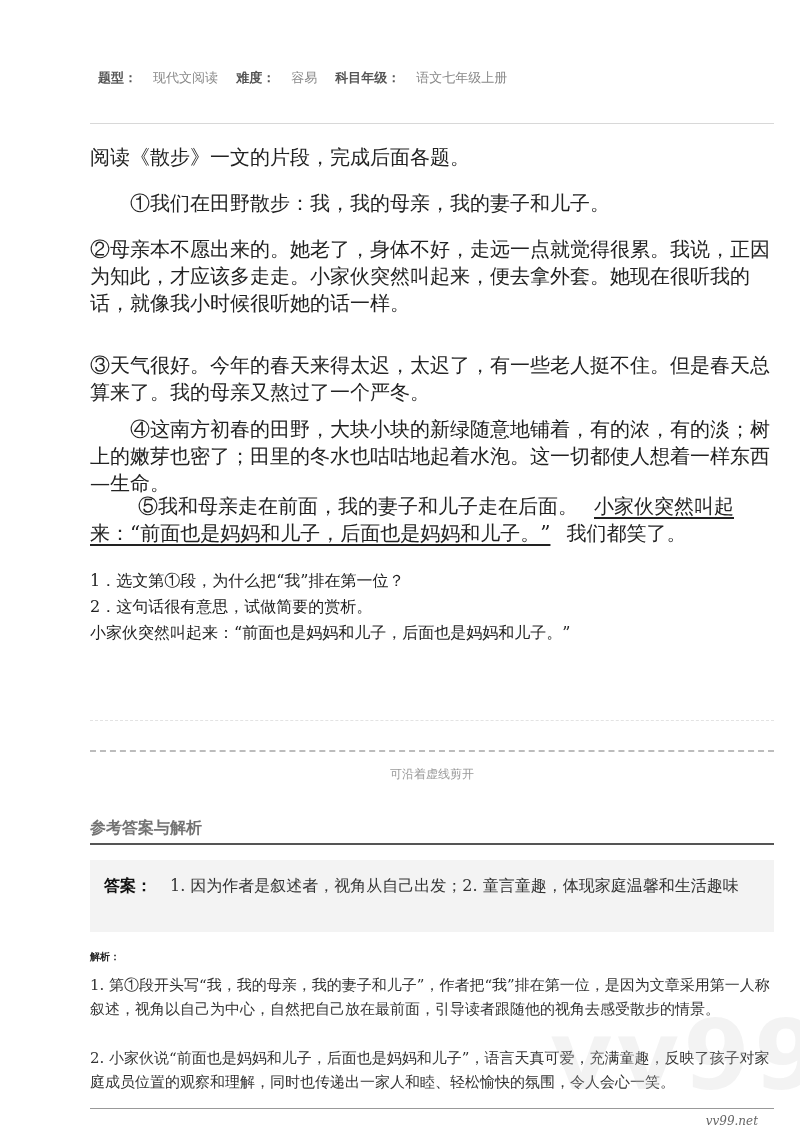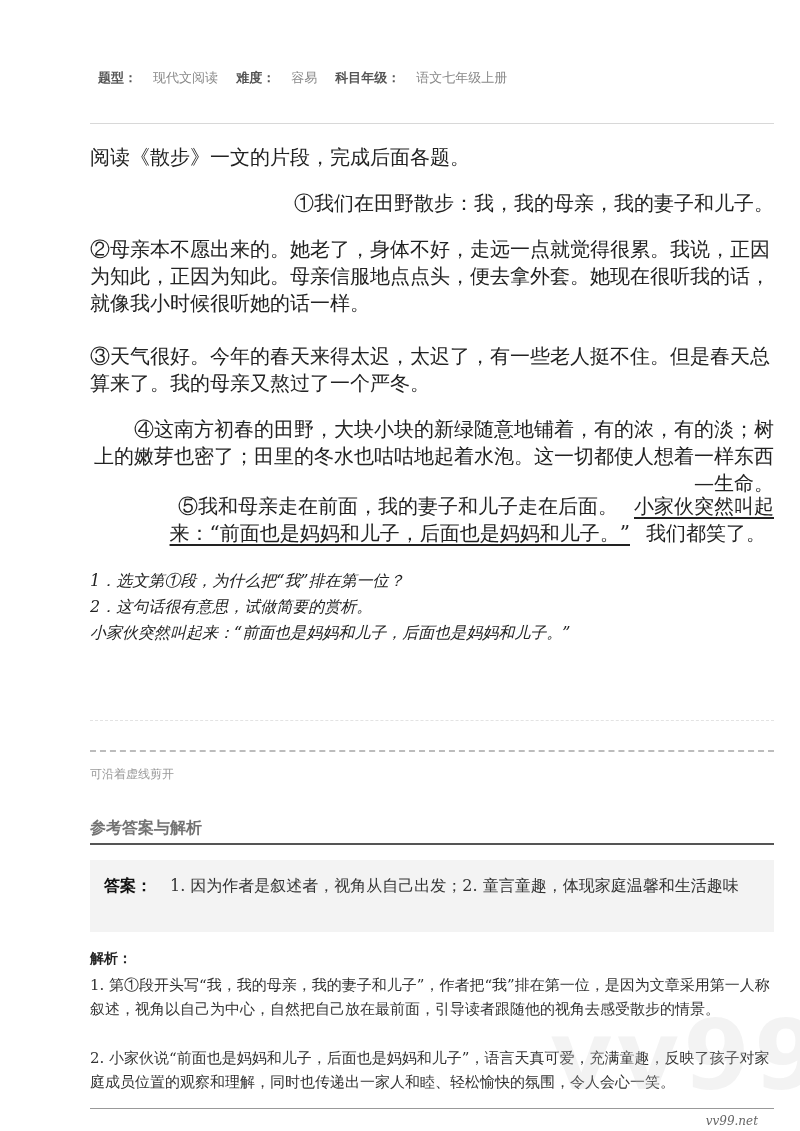--- a/index.html
+++ b/index.html
@@ -40,56 +40,56 @@
       background: #d8d8d8;
     }
     .para {
       position: absolute;
       left: 0;
       width: 684px;
       font-size: 20px;
       line-height: 27px;
       color: #222;
     }
-    .indent { text-indent: 2em; text-align: right; }
+    .indent { text-indent: 2em; }
     .u { text-decoration: underline; text-underline-offset: 4px; }
-    .q-line { position: absolute; left: 0; width: 684px; font-size: 16px; line-height: 24px; color: #222; font-style: italic; }
+    .q-line { position: absolute; left: 0; width: 684px; font-size: 16px; line-height: 24px; color: #222; }
 
     .dash1 {
       position: absolute; top: 688px; left: 0; width: 684px; height: 0;
       border-top: 1px dashed #e3e3e3;
     }
     .dash2 {
       position: absolute; top: 718px; left: 0; width: 684px; height: 0;
       border-top: 2px dashed #bcbcbc;
     }
     .cut-hint {
       position: absolute; top: 734px; left: 0; width: 684px;
-      text-align: left; font-size: 12px; color: #999;
+      text-align: center; font-size: 12px; color: #999;
       font-family: "DejaVu Sans", sans-serif;
     }
     .ans-title {
       position: absolute; top: 786px; left: 0; width: 684px;
       font-size: 16px; font-weight: bold; color: #737373;
       font-family: "DejaVu Sans", sans-serif;
     }
     .ans-rule {
       position: absolute; top: 811px; left: 0; width: 684px; height: 2px;
       background: #555;
     }
     .ans-box {
       position: absolute; top: 828px; left: 0; width: 684px; height: 72px;
       background: #f3f3f3;
       padding: 12px 8px 0 6px;
       font-size: 16px; line-height: 28px; color: #333;
     }
     .ans-box .lbl { font-weight: bold; font-family: "DejaVu Sans", sans-serif; color: #111; margin-right: 10px; text-align: right; }
     .exp-title {
       position: absolute; top: 918px; left: 0;
-      font-size: 14px; font-weight: bold; color: #222;
+      font-size: 10px; font-weight: bold; color: #222;
       font-family: "DejaVu Sans", sans-serif;
     }
     .exp {
       position: absolute; left: 0; width: 684px;
       font-size: 15px; line-height: 24px; color: #333;
     }
     .bottom-rule {
       position: absolute; top: 1076px; left: 0; width: 684px; height: 1px;
       background: #999;
     }
@@ -113,23 +113,23 @@
     <span class="k">题型：</span><span class="v">现代文阅读</span>
     <span class="k">难度：</span><span class="v">容易</span>
     <span class="k">科目年级：</span><span class="v">语文七年级上册</span>
   </div>
   <div class="meta-rule"></div>
 
   <div class="para" style="top:112px;">阅读《散步》一文的片段，完成后面各题。</div>
 
   <div class="para indent" style="top:158px;">①我们在田野散步：我，我的母亲，我的妻子和儿子。</div>
 
-  <div class="para" style="top:204px;">②母亲本不愿出来的。她老了，身体不好，走远一点就觉得很累。我说，正因为知此，正因为知此。母亲信服地点点头，便去拿外套。她现在很听我的话，就像我小时候很听她的话一样。</div>
+  <div class="para" style="top:204px;">②母亲本不愿出来的。她老了，身体不好，走远一点就觉得很累。我说，正因为知此，才应该多走走。小家伙突然叫起来，便去拿外套。她现在很听我的话，就像我小时候很听她的话一样。</div>
 
-  <div class="para" style="top:311px;">③天气很好。今年的春天来得太迟，太迟了，有一些老人挺不住。但是春天总算来了。我的母亲又熬过了一个严冬。</div>
+  <div class="para" style="top:320px;">③天气很好。今年的春天来得太迟，太迟了，有一些老人挺不住。但是春天总算来了。我的母亲又熬过了一个严冬。</div>
 
   <div class="para indent" style="top:384px;">④这南方初春的田野，大块小块的新绿随意地铺着，有的浓，有的淡；树上的嫩芽也密了；田里的冬水也咕咕地起着水泡。这一切都使人想着一样东西—生命。</div>
 
   <div class="para indent" style="top:461px;"><span>⑤我和母亲走在前面，我的妻子和儿子走在后面。</span><span class="u">小家伙突然叫起来：“前面也是妈妈和儿子，后面也是妈妈和儿子。”</span><span>我们都笑了。</span></div>
 
   <div class="q-line" style="top:537px;">1．选文第①段，为什么把“我”排在第一位？</div>
   <div class="q-line" style="top:563px;">2．这句话很有意思，试做简要的赏析。</div>
   <div class="q-line" style="top:589px;">小家伙突然叫起来：“前面也是妈妈和儿子，后面也是妈妈和儿子。”</div>
 
   <div class="dash1"></div>

